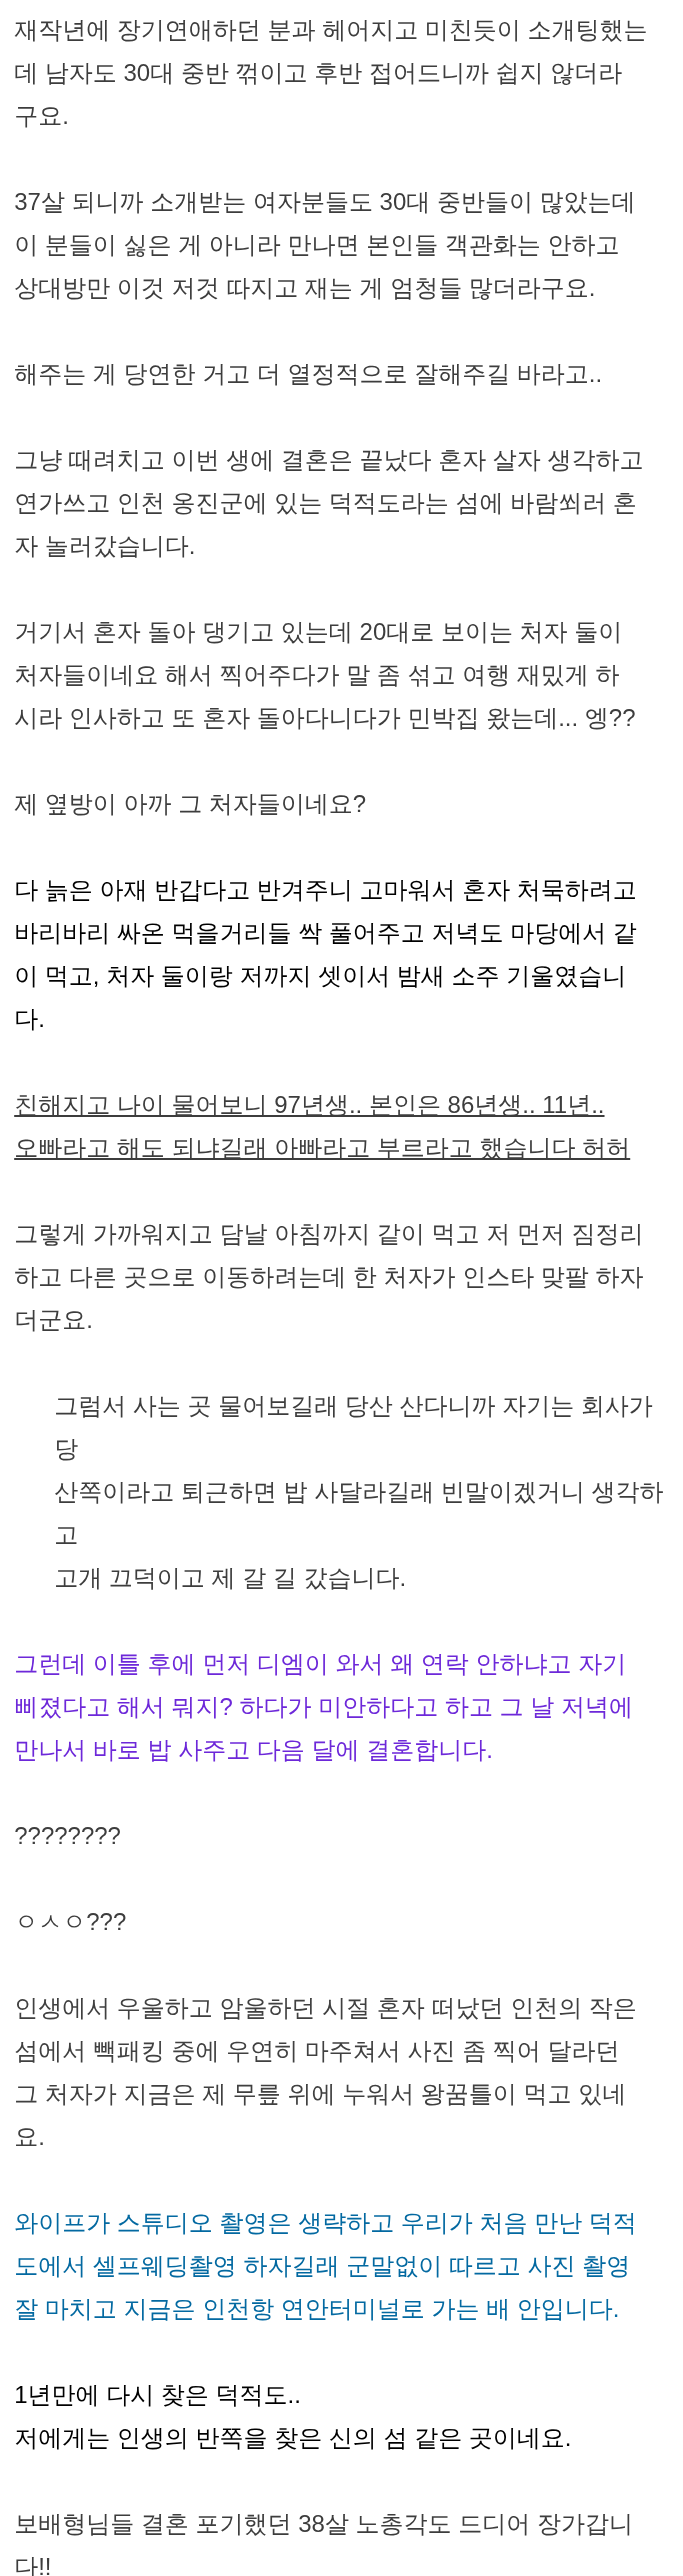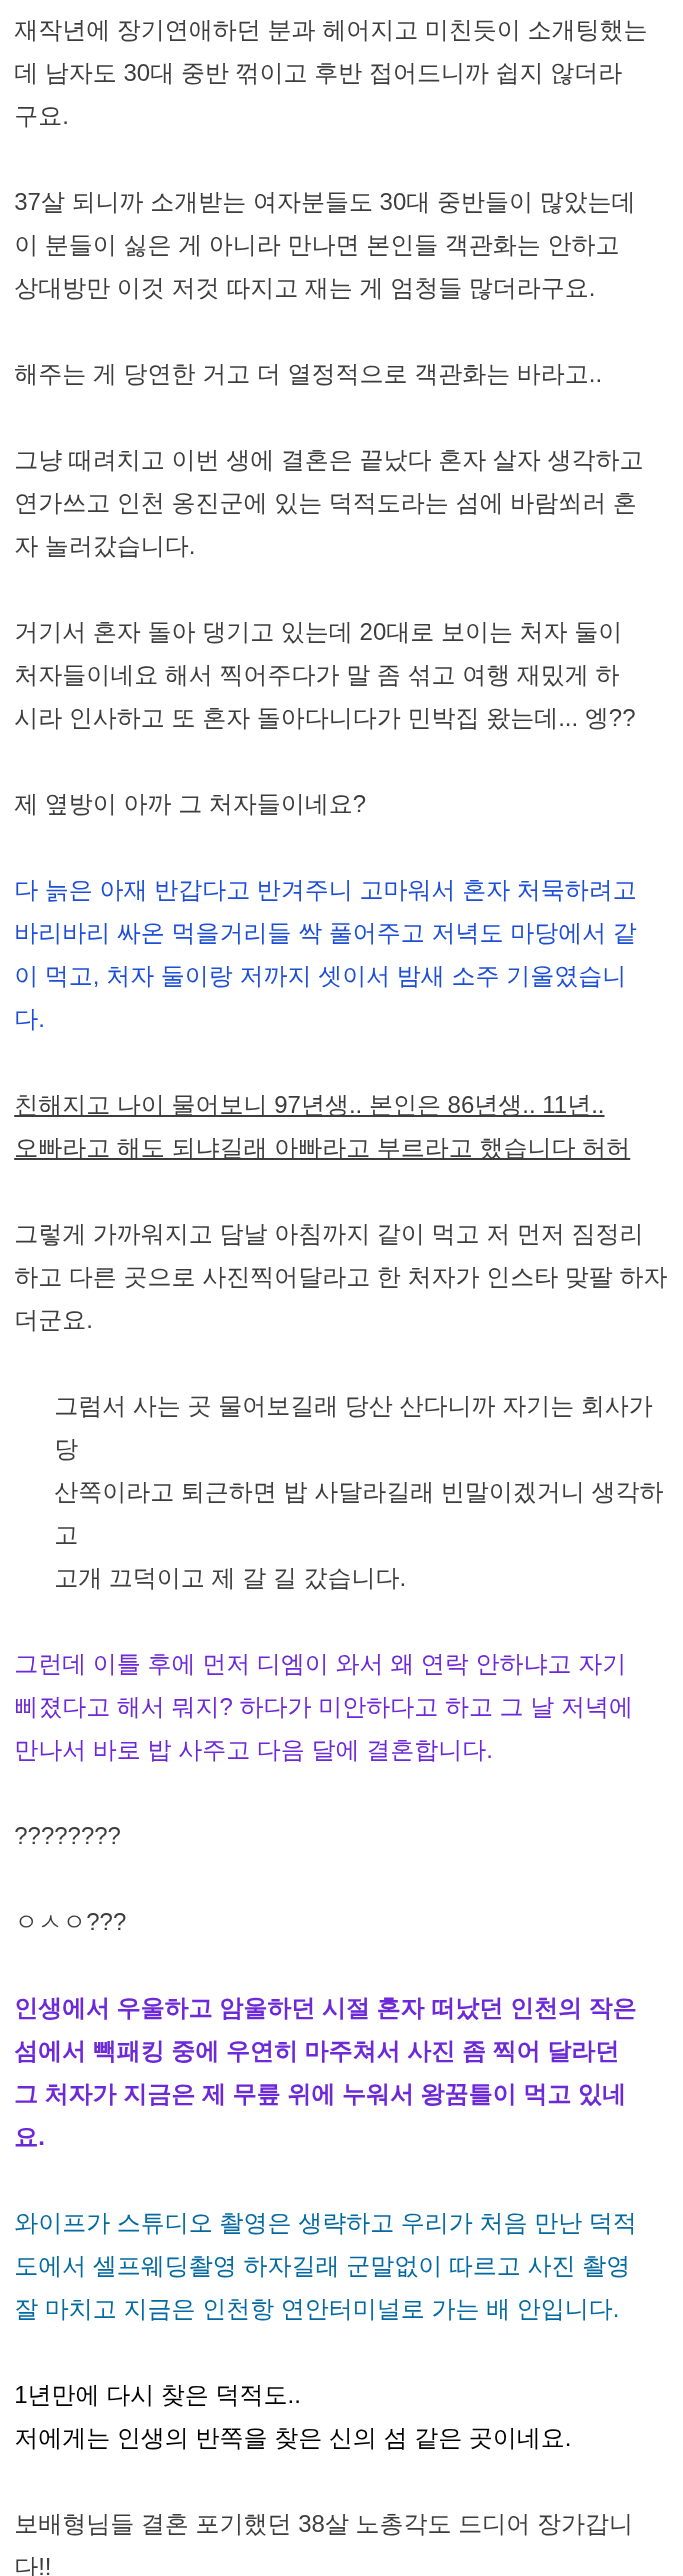--- a/index.html
+++ b/index.html
@@ -35,46 +35,46 @@
 </head>
 <body style="background: rgb(255, 255, 255);">
 
 <main class="post-body">
   <p class="para" style="color: rgb(61, 61, 61);">재작년에 장기연애하던 분과 헤어지고 미친듯이 소개팅했는
 데 남자도 30대 중반 꺾이고 후반 접어드니까 쉽지 않더라
 구요.</p>
   <p class="para" style="color: rgb(61, 61, 61);">37살 되니까 소개받는 여자분들도 30대 중반들이 많았는데
 이 분들이 싫은 게 아니라 만나면 본인들 객관화는 안하고
 상대방만 이것 저것 따지고 재는 게 엄청들 많더라구요.</p>
-  <p class="para" style="color: rgb(61, 61, 61);">해주는 게 당연한 거고 더 열정적으로 객관화는 바라고..</p>
+  <p class="para" style="color: rgb(61, 61, 61);">해주는 게 당연한 거고 더 열정적으로 잘해주길 바라고..</p>
   <p class="para" style="color: rgb(61, 61, 61);">그냥 때려치고 이번 생에 결혼은 끝났다 혼자 살자 생각하고
 연가쓰고 인천 옹진군에 있는 덕적도라는 섬에 바람쐬러 혼
 자 놀러갔습니다.</p>
   <p class="para" style="color: rgb(61, 61, 61);">거기서 혼자 돌아 댕기고 있는데 20대로 보이는 처자 둘이
 처자들이네요 해서 찍어주다가 말 좀 섞고 여행 재밌게 하
 시라 인사하고 또 혼자 돌아다니다가 민박집 왔는데... 엥??</p>
   <p class="para" style="color: rgb(61, 61, 61);">제 옆방이 아까 그 처자들이네요?</p>
-  <p class="para" style="color: #1d4ed8;">다 늙은 아재 반갑다고 반겨주니 고마워서 혼자 처묵하려고
+  <p class="para" style="color: #000000;">다 늙은 아재 반갑다고 반겨주니 고마워서 혼자 처묵하려고
 바리바리 싸온 먹을거리들 싹 풀어주고 저녁도 마당에서 같
 이 먹고, 처자 둘이랑 저까지 셋이서 밤새 소주 기울였습니
 다.</p>
   <p class="para" style="color: rgb(61, 61, 61); text-decoration: underline;">친해지고 나이 물어보니 97년생.. 본인은 86년생.. 11년..
 오빠라고 해도 되냐길래 아빠라고 부르라고 했습니다 허허</p>
   <p class="para" style="color: rgb(61, 61, 61);">그렇게 가까워지고 담날 아침까지 같이 먹고 저 먼저 짐정리
-하고 다른 곳으로 사진찍어달라고 한 처자가 인스타 맞팔 하자
+하고 다른 곳으로 이동하려는데 한 처자가 인스타 맞팔 하자
 더군요.</p>
   <p class="para" style="color: rgb(61, 61, 61); margin-left: 40px;">그럼서 사는 곳 물어보길래 당산 산다니까 자기는 회사가 당
 산쪽이라고 퇴근하면 밥 사달라길래 빈말이겠거니 생각하고
 고개 끄덕이고 제 갈 길 갔습니다.</p>
   <p class="para" style="color: #6d28d9;">그런데 이틀 후에 먼저 디엠이 와서 왜 연락 안하냐고 자기
 삐졌다고 해서 뭐지? 하다가 미안하다고 하고 그 날 저녁에
 만나서 바로 밥 사주고 다음 달에 결혼합니다.</p>
   <p class="para" style="color: rgb(61, 61, 61);">????????</p>
   <p class="para" style="color: rgb(61, 61, 61);">ㅇㅅㅇ???</p>
-  <p class="para" style="color: #6d28d9; font-weight: bold;">인생에서 우울하고 암울하던 시절 혼자 떠났던 인천의 작은
+  <p class="para" style="color: #404040;">인생에서 우울하고 암울하던 시절 혼자 떠났던 인천의 작은
 섬에서 빽패킹 중에 우연히 마주쳐서 사진 좀 찍어 달라던
 그 처자가 지금은 제 무릎 위에 누워서 왕꿈틀이 먹고 있네
 요.</p>
   <p class="para" style="color: #0369a1;">와이프가 스튜디오 촬영은 생략하고 우리가 처음 만난 덕적
 도에서 셀프웨딩촬영 하자길래 군말없이 따르고 사진 촬영
 잘 마치고 지금은 인천항 연안터미널로 가는 배 안입니다.</p>
   <p class="para" style="color: #000000;">1년만에 다시 찾은 덕적도..
 저에게는 인생의 반쪽을 찾은 신의 섬 같은 곳이네요.</p>
   <p class="para" style="color: rgb(61, 61, 61);">보배형님들 결혼 포기했던 38살 노총각도 드디어 장가갑니
 다!!

